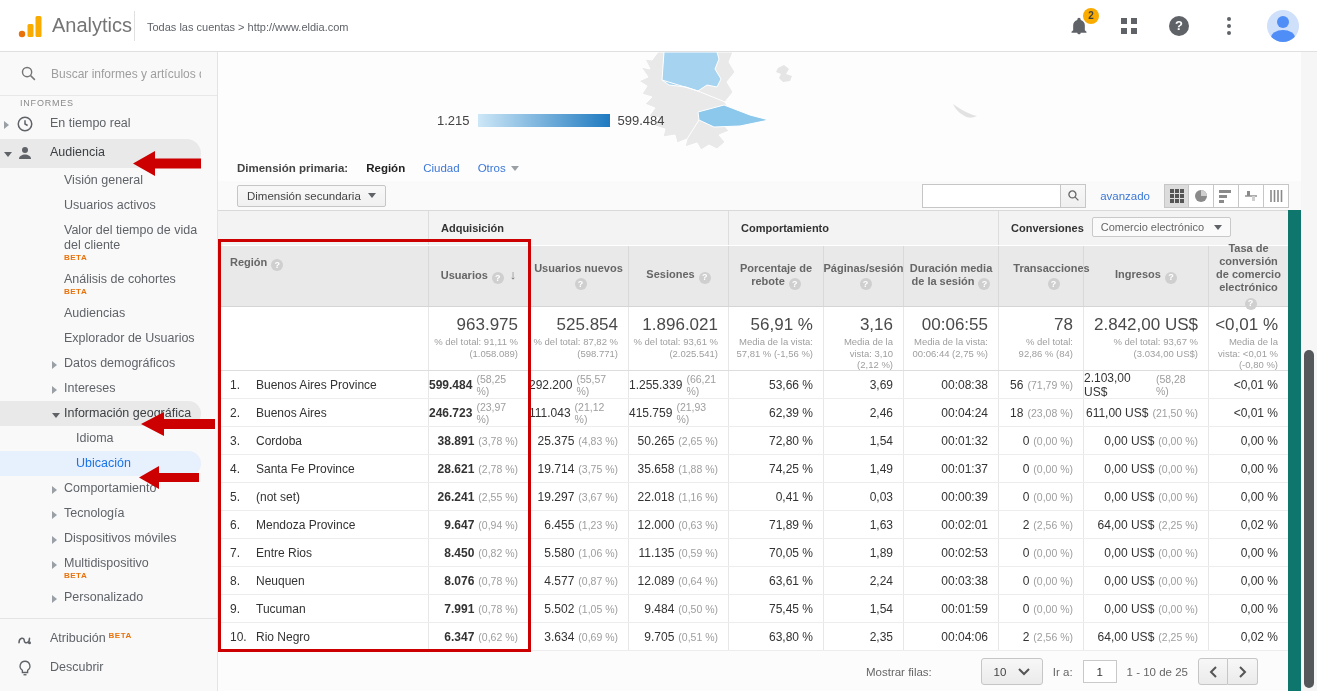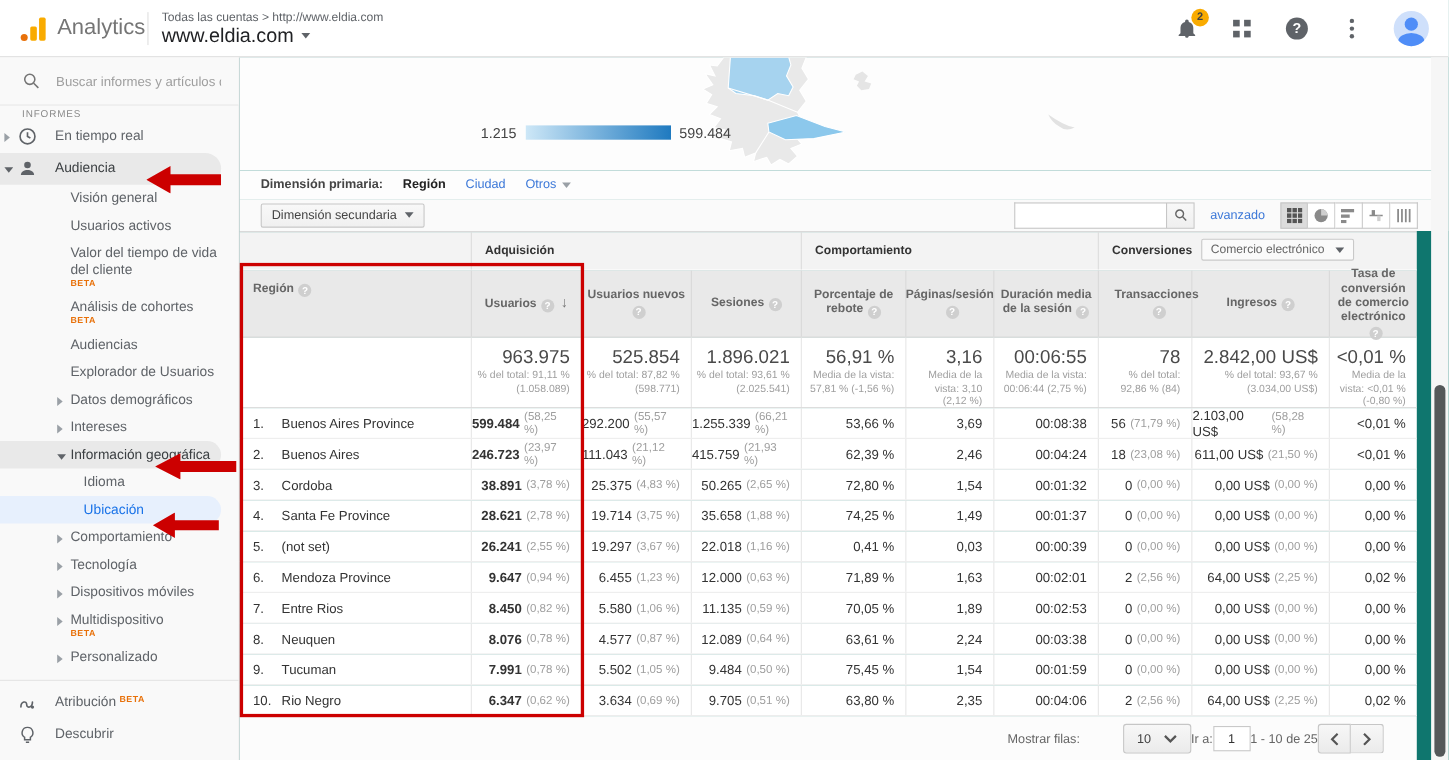--- a/index.html
+++ b/index.html
@@ -103,21 +103,21 @@
   .data-row .t-cell:first-child { border-left:none; }
   .td-region { padding-left:12px; }
   .rank { width:26px; color:#333; }
   .rname { color:#333; cursor:pointer; }
   .td-metric { justify-content:flex-end; padding-right:10px; }
   .v { color:#333; } .v.b { font-weight:bold; }
   .s { color:#9e9e9e; font-size:10.5px; margin-left:4px; }
 
   
   .t-footer { width:1070px; height:41px; background:#fcfcfc; display:flex; align-items:center; justify-content:flex-end;
-              font-size:11.5px; color:#666; padding-right:30px; }
+              gap:10px; font-size:11.5px; color:#666; padding-right:30px; }
   .rows-dd { width:62px; height:27px; border:1px solid #c6c6c6; border-radius:3px; background:linear-gradient(#f7f7f7,#ebebeb);
              display:flex; align-items:center; justify-content:space-evenly; cursor:pointer; color:#444;margin-left:39px; }
   .goto-input { width:34px; height:23px; border:1px solid #c9c9c9; text-align:center; font-size:11.5px; color:#333; outline:none; font-family:"Liberation Sans", sans-serif; }
   .pager { display:flex; }
   .pager .pbtn { width:30px; height:27px; border:1px solid #c6c6c6; background:linear-gradient(#f7f7f7,#ebebeb);
                  display:flex; align-items:center; justify-content:center; cursor:pointer; }
   .pager .pbtn:first-child { border-radius:3px 0 0 3px; }
   .pager .pbtn:last-child { border-left:none; border-radius:0 3px 3px 0; }
 
   
@@ -136,24 +136,20 @@
       <svg width="24" height="24" viewBox="0 0 24 24">
         <circle cx="4" cy="20" r="3.2" fill="#e8710a"></circle>
         <rect x="9.5" y="10" width="6" height="13" rx="1.5" fill="#f9ab00"></rect>
         <rect x="17.5" y="2" width="6" height="21" rx="1.5" fill="#f9ab00"></rect>
       </svg>
       <span class="brand-name">Analytics</span>
     </div>
     <div class="tb-divider"></div>
     <div class="crumb">
       <div class="crumb-top">Todas las cuentas &gt; http://www.eldia.com</div>
-      <div class="crumb-main">
-        <span>www.eldia.com</span>
-        <span class="caret-down"></span>
-      </div>
     </div>
     <div class="topbar-right">
       <div class="tb-ico">
         <svg width="20" height="20" viewBox="0 0 24 24">
           <path d="M12 22c1.1 0 2-.9 2-2h-4a2 2 0 0 0 2 2zm7-5v-6c0-3.1-2-5.6-5-6.3V4a2 2 0 1 0-4 0v.7C7 5.4 5 7.9 5 11v6l-2 2v1h18v-1l-2-2z" fill="#5f6368"></path>
         </svg>
         <span class="badge">2</span>
       </div>
       <div class="tb-ico">
         <svg width="18" height="18" viewBox="0 0 18 18">

